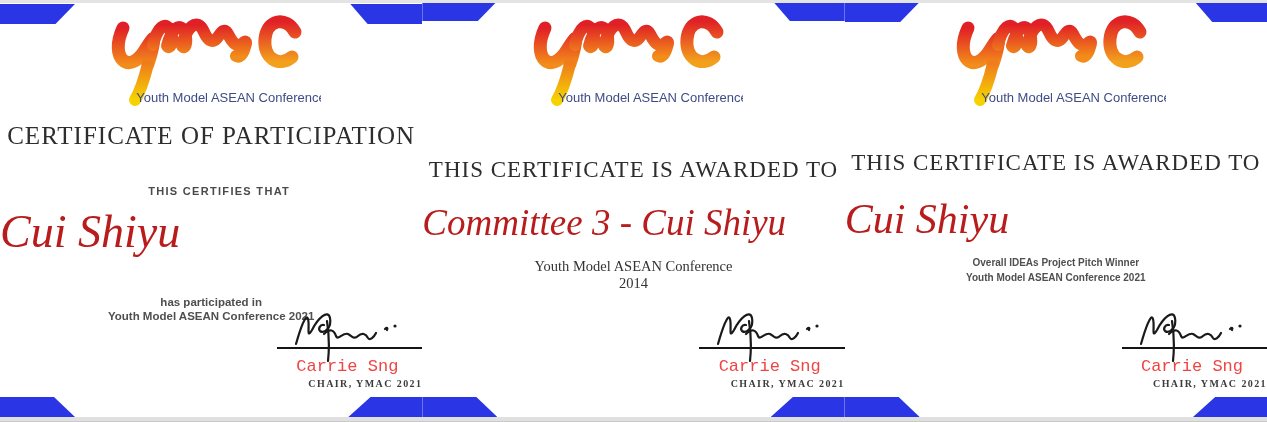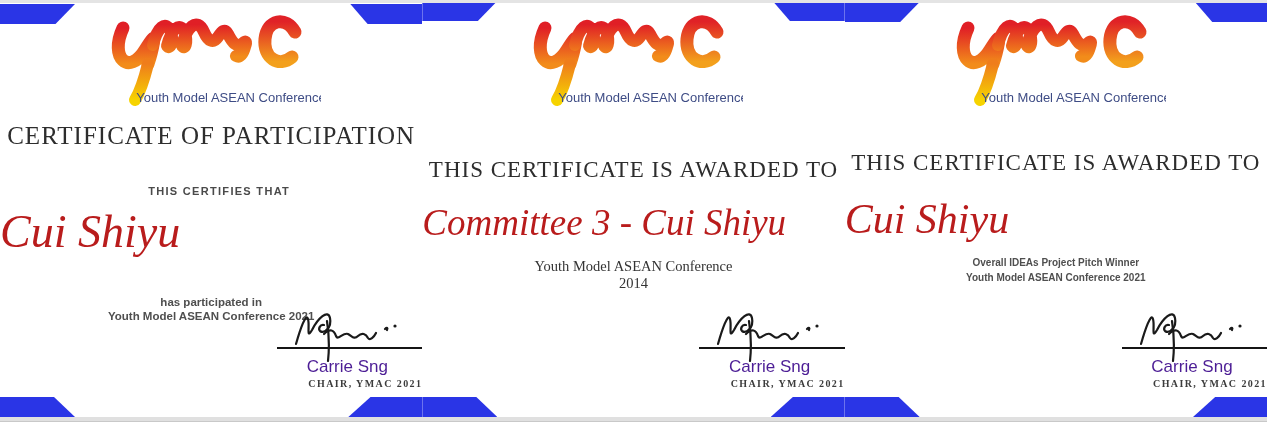--- a/index.html
+++ b/index.html
@@ -46,21 +46,21 @@
   .c2 .name{top:195px;font-size:42px;}
   .desc{position:absolute;left:0;right:0;text-align:center;}
   .c0 .desc{top:276px;font-size:11.5px;font-weight:600;line-height:13.5px;color:#4f4f4f;margin-top:20px;}
   .c1 .desc{top:258px;font-family:"Liberation Serif",serif;font-size:14.5px;font-weight:400;line-height:16.5px;color:#333333;}
   .c2 .desc{top:255px;font-size:10px;font-weight:600;line-height:15px;color:#4f4f4f;}
   
   .sig-line{position:absolute;top:347px;left:277px;right:0;height:2px;background:#151515;}
   .sig-svg{position:absolute;top:302px;left:288px;width:120px;height:60px;}
   .signer-name{
     position:absolute;top:357px;right:0;width:150px;text-align:center;
-    font-family:Liberation Sans, sans-serif;font-size:17px;color:#4c1d95;
+    font-family:Liberation Mono, monospace;font-size:17px;color:#ef4444;
   }
   .signer-role{
     position:absolute;top:378px;right:0;width:150px;text-align:right;
     font-family:"Liberation Serif",serif;font-size:10px;font-weight:600;
     letter-spacing:1.4px;color:#3c3c3c;white-space:nowrap;
   }
   .logo-tagline{
     font-family:"Liberation Sans",sans-serif;
   }
 </style>

